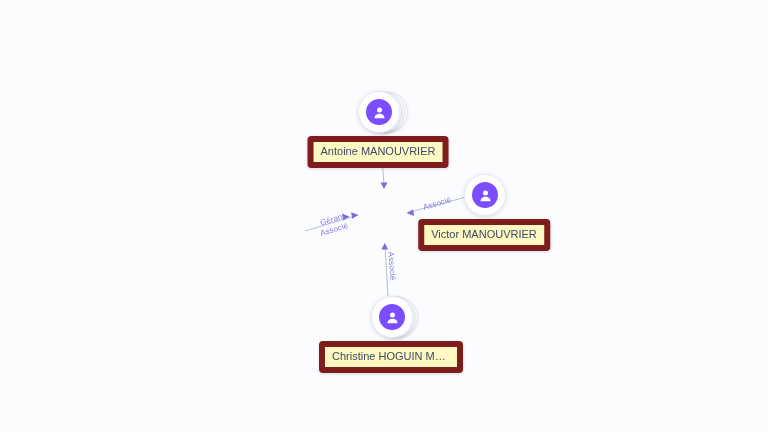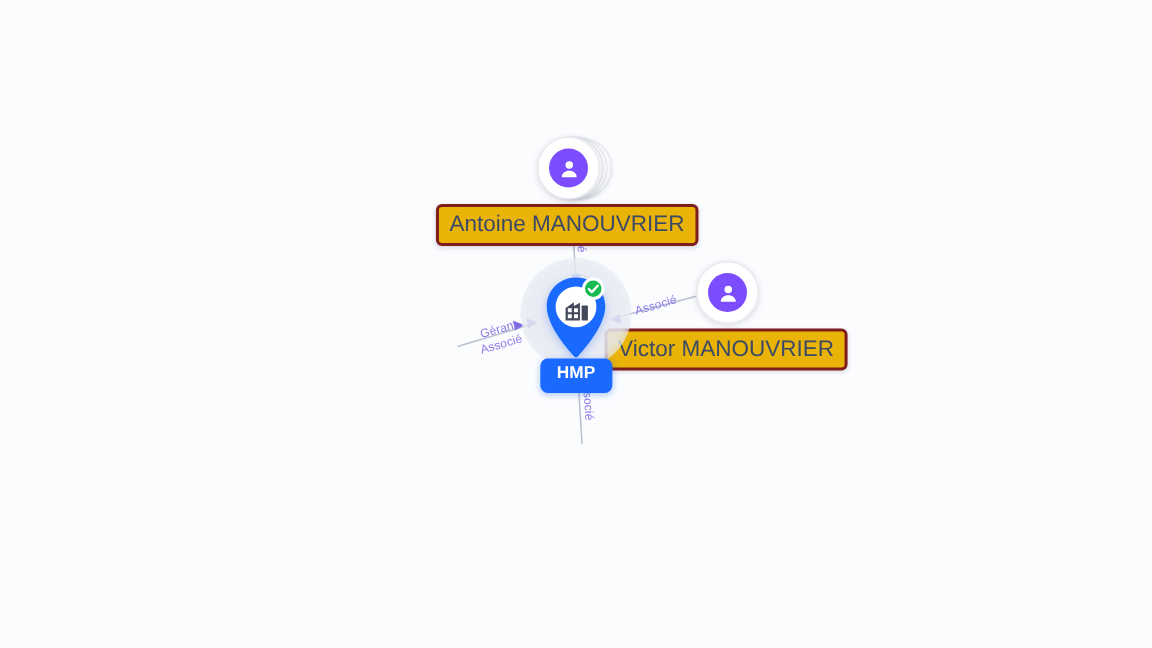--- a/index.html
+++ b/index.html
@@ -35,27 +35,27 @@
     width:26px;height:26px;border-radius:50%;
     background:#7c4dff;
     display:flex;align-items:center;justify-content:center;
   }
   .avatar svg{width:15px;height:15px;display:block;}
 
   
   .pill{
     position:absolute;left:50%;transform:translateX(-50%);
     white-space:nowrap;
-    background:#eab308;
+    background:#fef9c3;
     color:#3d4a66;
-    font-size:15px;
+    font-size:11px;
     line-height:1;
     padding:4px 7px 5px 7px;
     border-radius:4px;
-    border:2px solid #7f1d1d;
+    border:6px solid #7f1d1d;
     box-shadow:0 1px 3px rgba(40,50,90,.17);
   }
   .pill.below{top:45px;}
   .pill.truncated{max-width:118px;overflow:hidden;text-overflow:ellipsis;}
 
   
   .company-wrap{position:relative;width:54px;height:62px;}
   .halo{
     position:absolute;left:50%;top:26px;transform:translate(-50%,-50%);
     width:74px;height:74px;border-radius:50%;
@@ -156,42 +156,30 @@
               <circle cx="12" cy="8" r="4"></circle>
               <path d="M4 21c0-4.4 3.6-7 8-7s8 2.6 8 7z"></path>
             </svg>
         </span>
       </div>
       <div class="pill below">Victor MANOUVRIER</div>
     </div>
   </div>
 
 
-
-  <div class="node" style="left:384px;top:214px;">
-    <div class="company-wrap">
-      <div class="halo"></div>
-
-      <div class="pin">
-        <svg viewBox="0 0 48 60">
-          <path d="M24 2C13 2 4.5 10.5 4.5 21.4c0 13.3 15.3 30 18.1 33.1a1.9 1.9 0 0 0 2.8 0C28.2 51.4 43.5 34.7 43.5 21.4 43.5 10.5 35 2 24 2Z" fill="#1a6aff"></path>
-          <circle cx="24" cy="21.6" r="13.6" fill="#ffffff"></circle>
-        </svg>
+  <div class="node" style="left:391px;top:316px;">
+    <div class="person-wrap">
+      <div class="stack s2"></div>
+      <div class="stack s1"></div>
+      <div class="person-disc">
+        <span class="avatar">
+          <svg viewBox="0 0 24 24" fill="#ffffff">
+              <circle cx="12" cy="8" r="4"></circle>
+              <path d="M4 21c0-4.4 3.6-7 8-7s8 2.6 8 7z"></path>
+            </svg>
+        </span>
       </div>
-
-      <div class="pin-icon">
-        <svg viewBox="0 0 24 24" fill="#444a5c">
-          <path d="M2.6 21V10.6l7-4.9v3.2l5.1-2.9V21H2.6Zm1.9-1.9h3.3v-3.3H4.5v3.3Zm0-5.1h3.3v-3.3H4.5V14Zm5.2 5.1h3.3v-3.3H9.7v3.3Zm0-5.1h3.3v-3.3H9.7V14Z"></path>
-          <rect x="16.1" y="8.5" width="5.3" height="12.5" rx="0.6"></rect>
-        </svg>
-      </div>
-
-      <div class="check-badge">
-        <svg viewBox="0 0 24 24" fill="none" stroke="#ffffff" stroke-width="4" stroke-linecap="round" stroke-linejoin="round">
-          <path d="M4 12.5 9.5 18 20 6.5"></path>
-        </svg>
-      </div>
-
-      <div class="company-pill">HMP</div>
+      <div class="pill below truncated">Christine HOGUIN MAN…</div>
     </div>
   </div>
+
 
 </div>
 
 </body></html>

